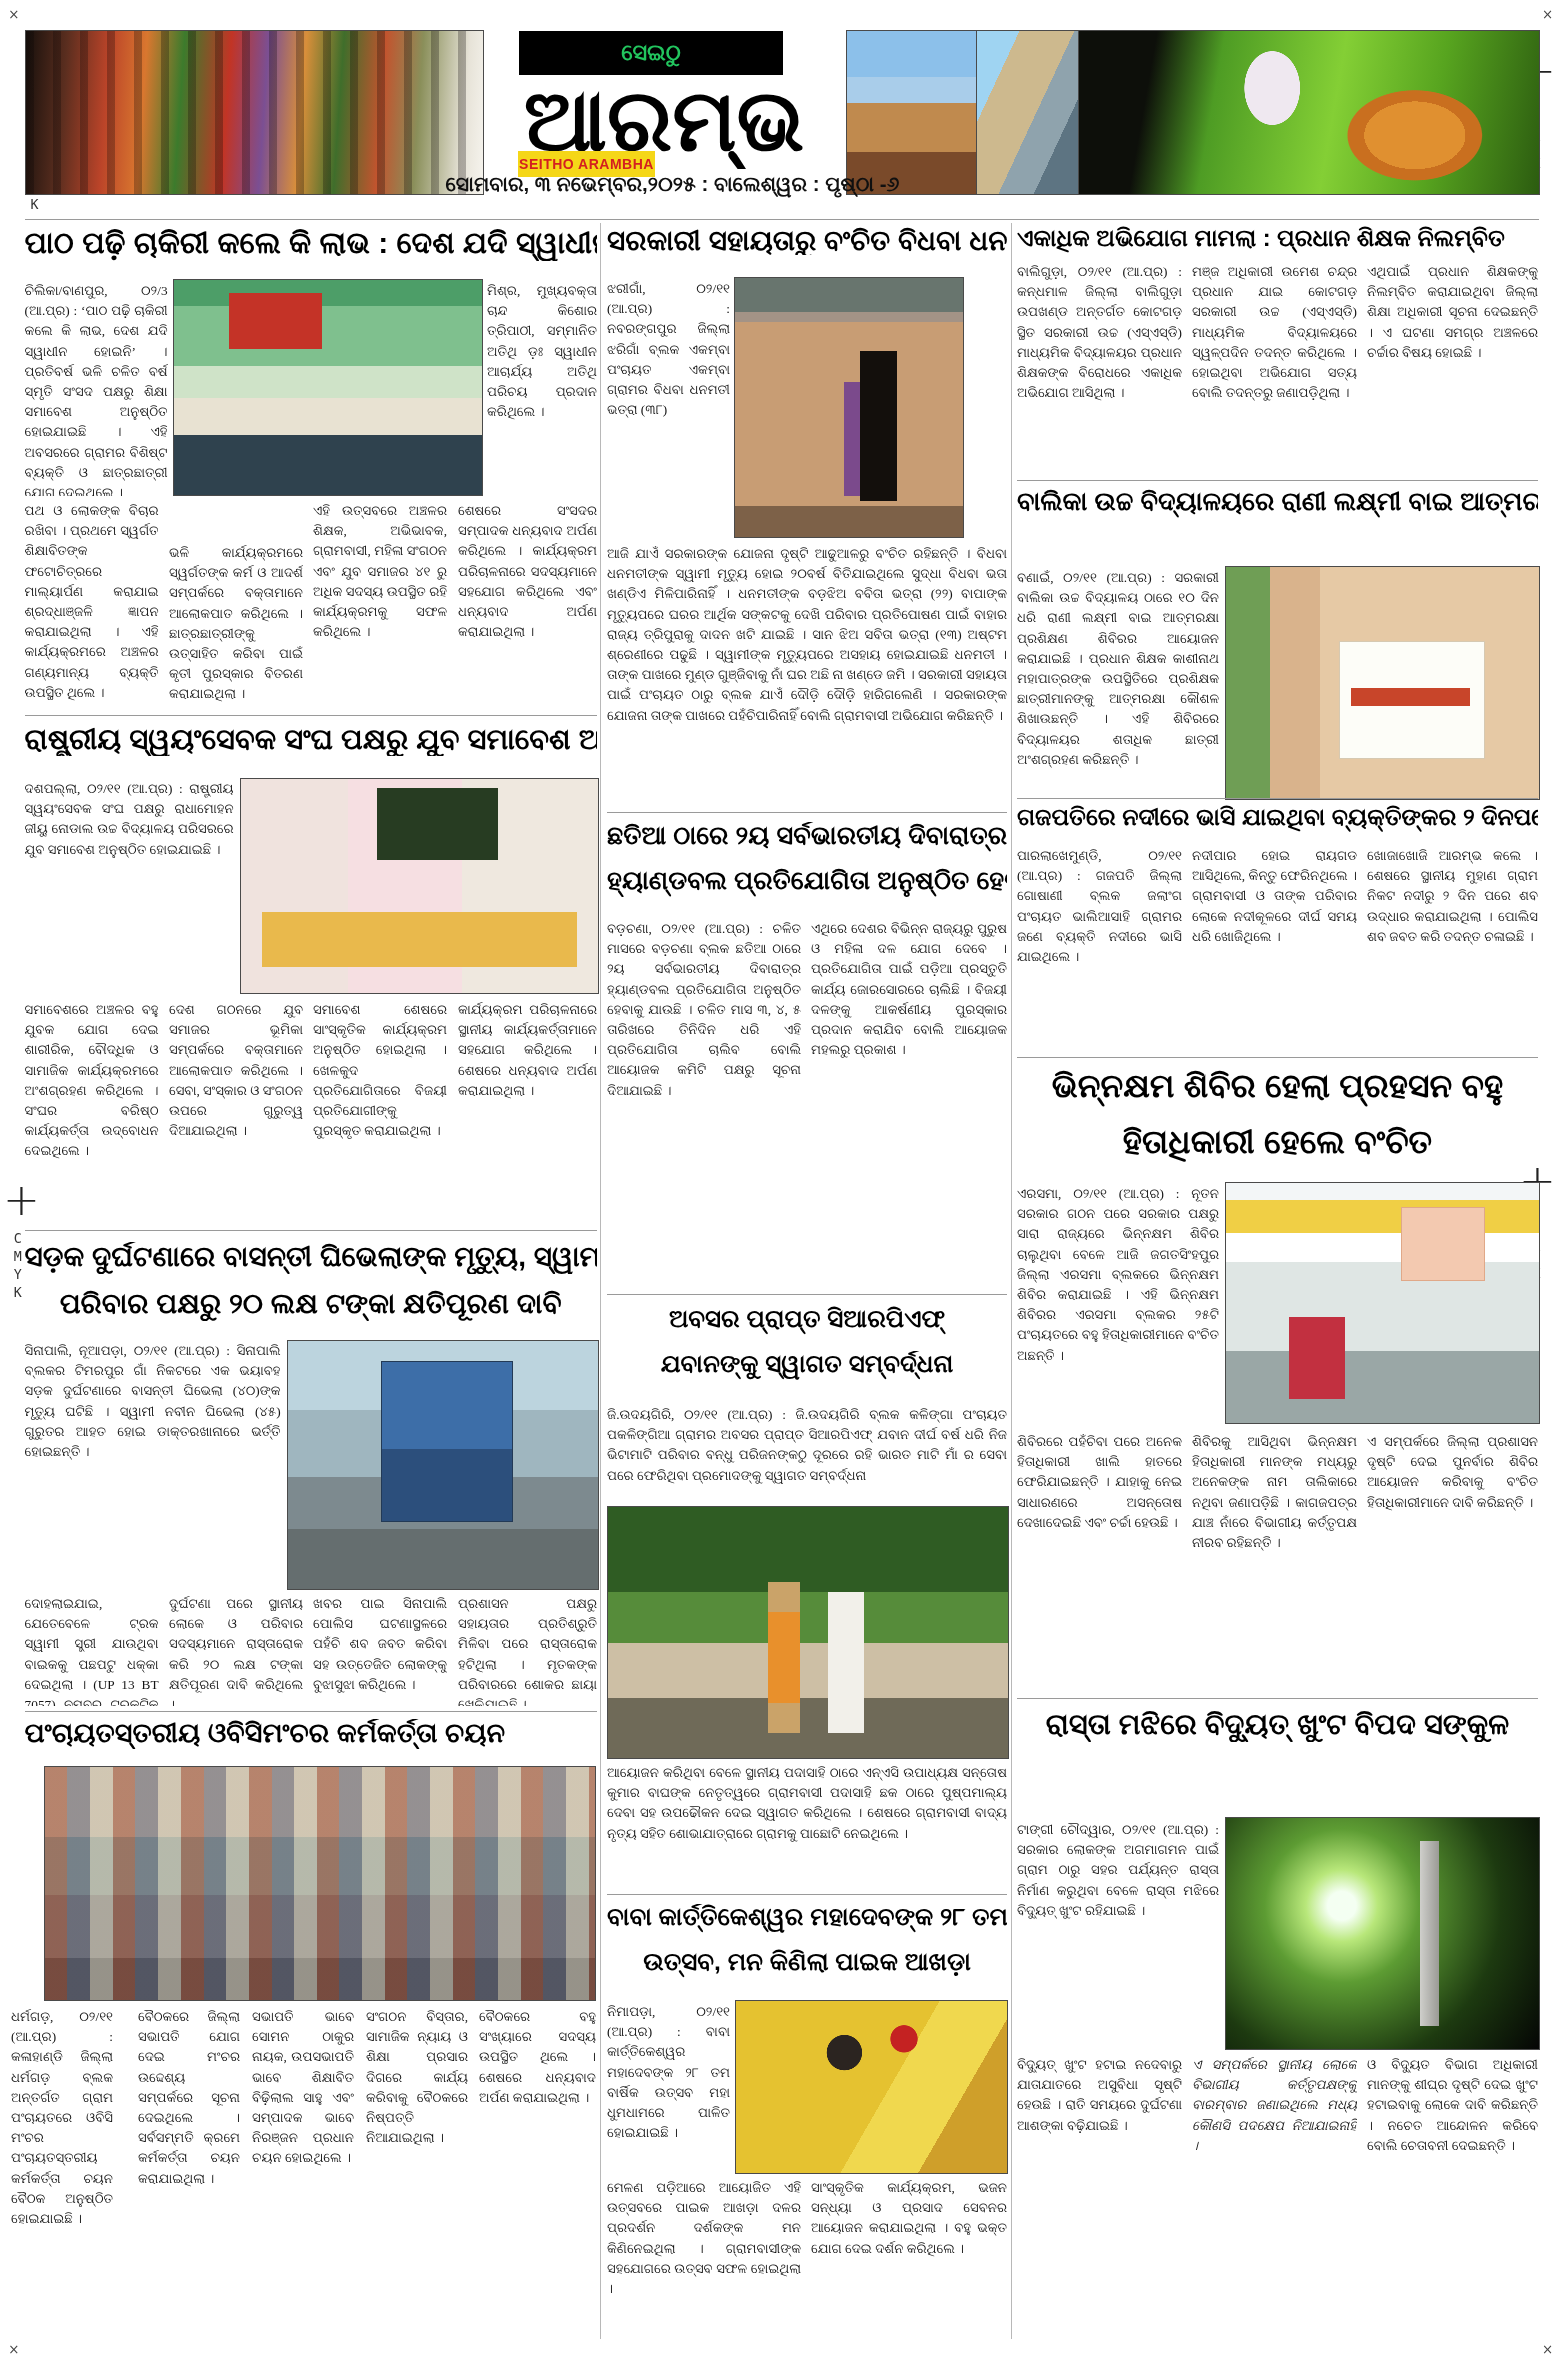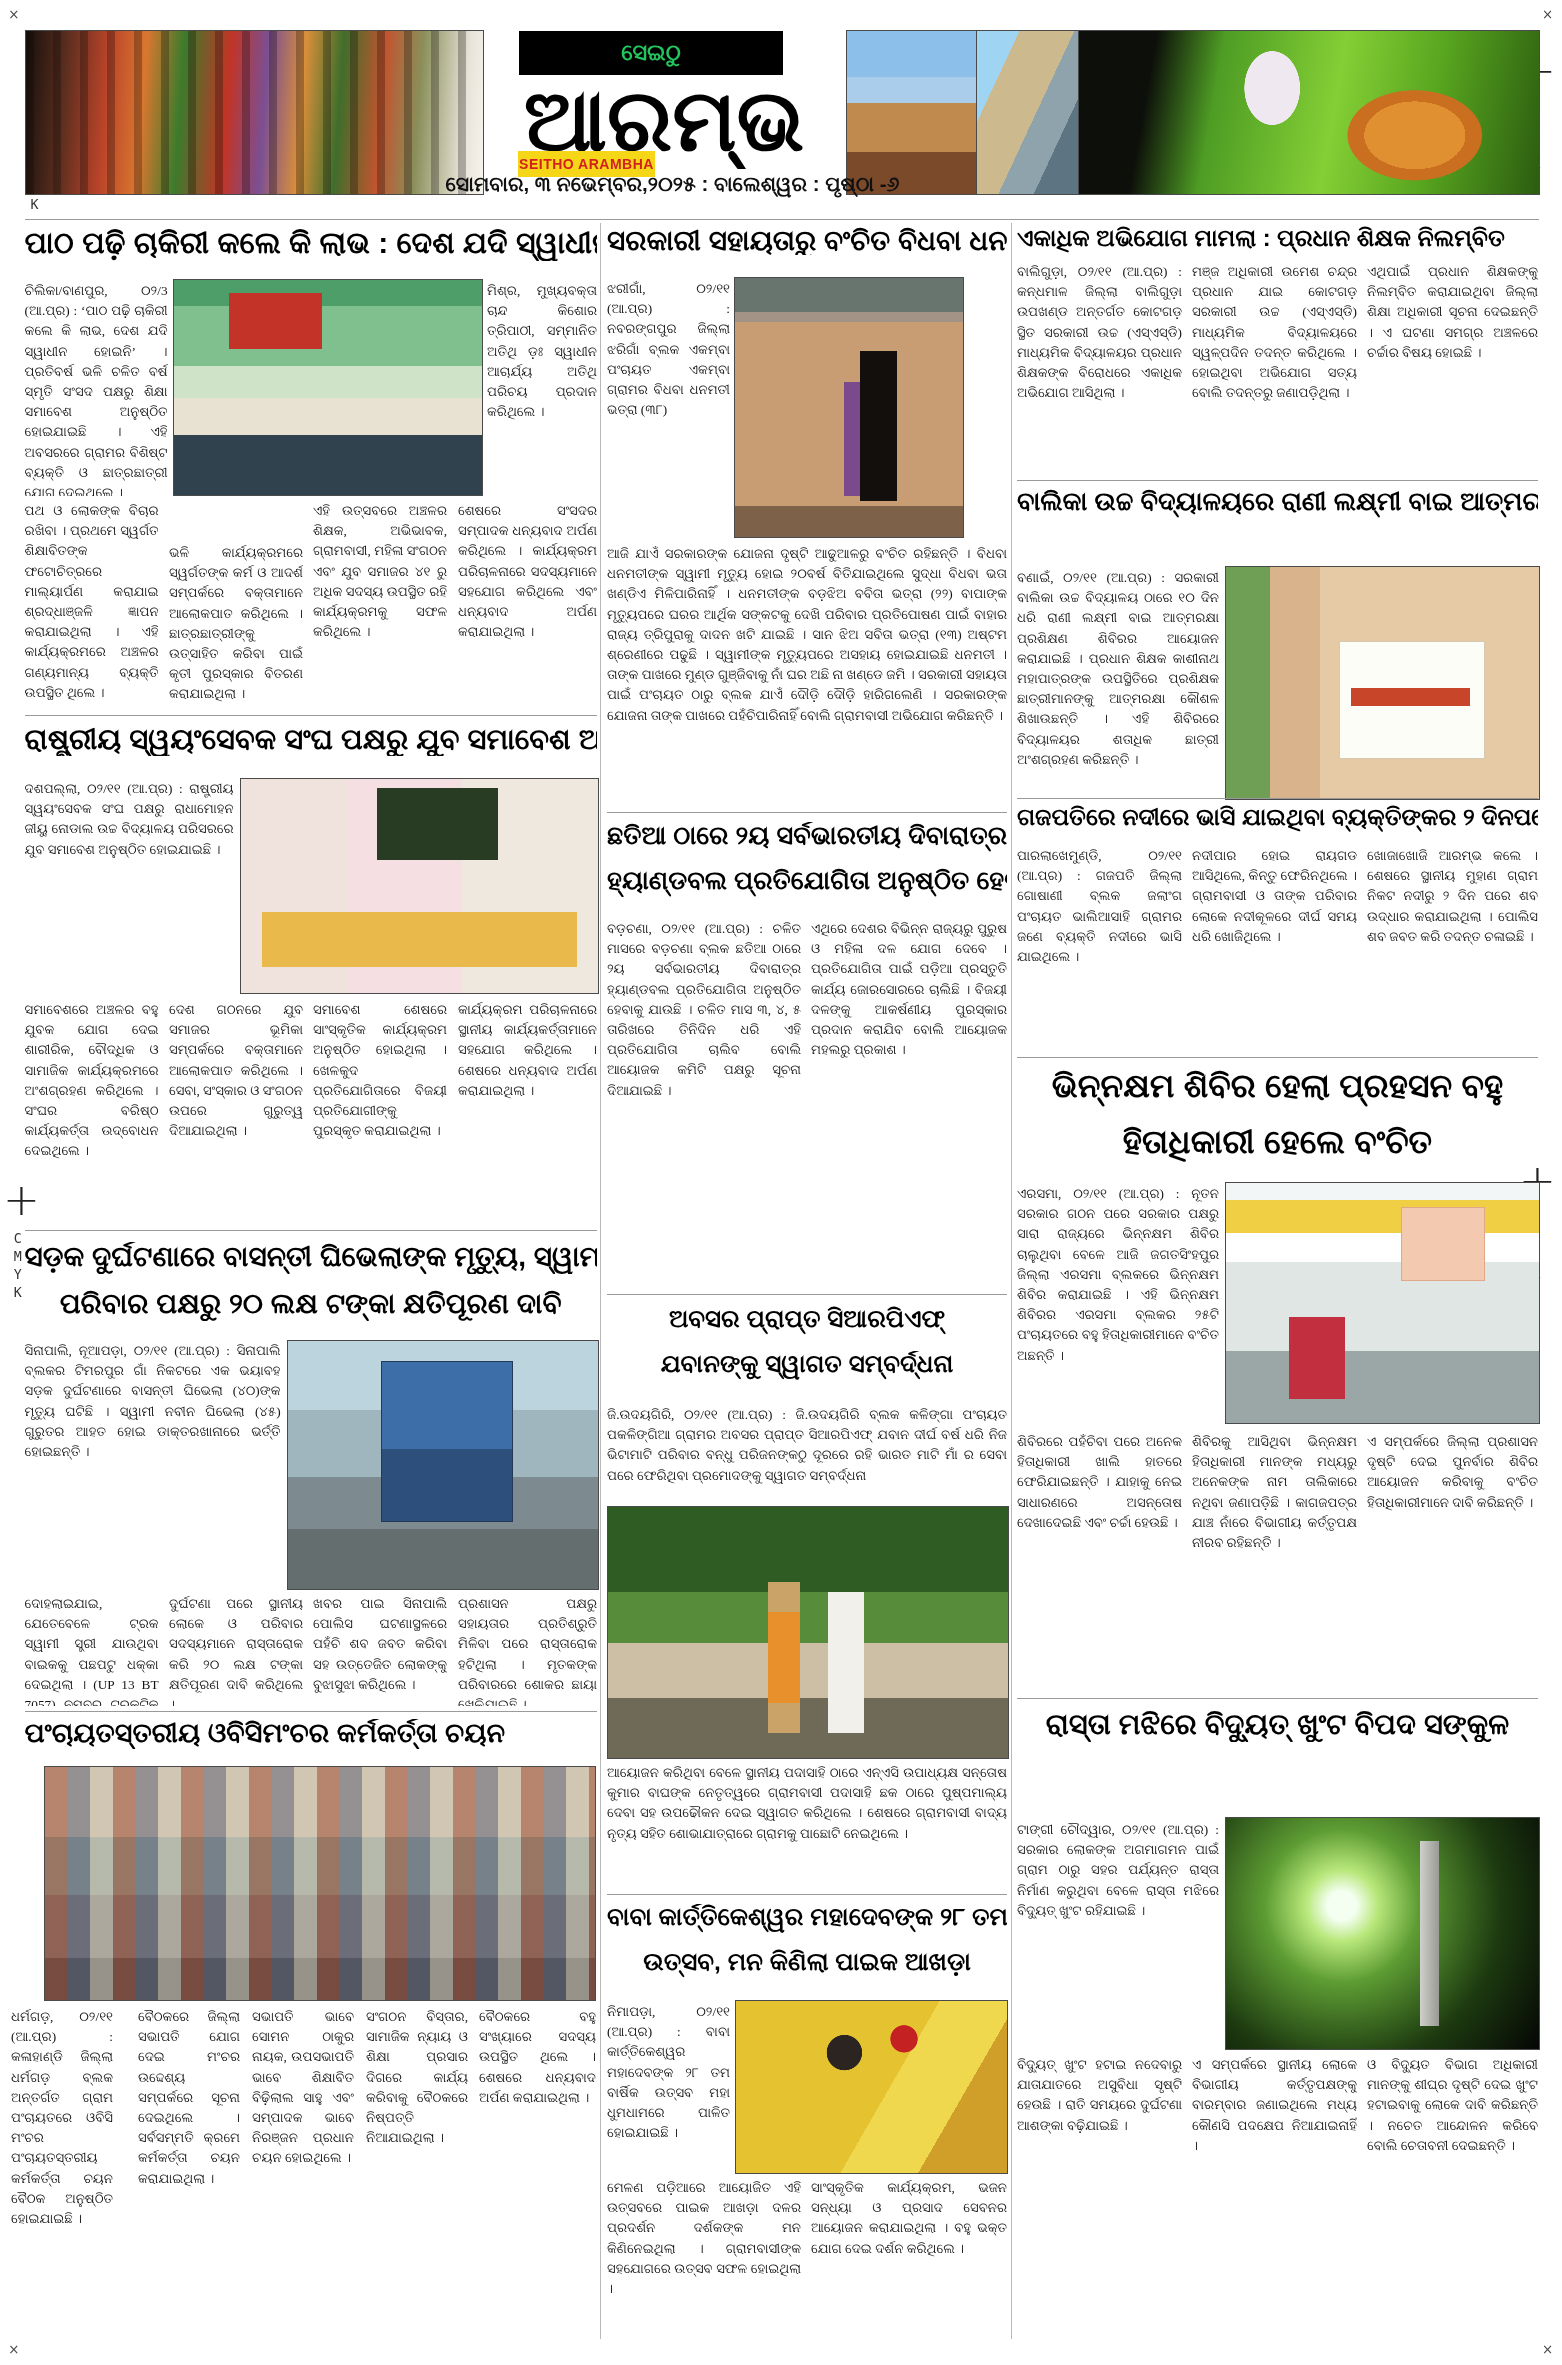--- a/index.html
+++ b/index.html
@@ -209,17 +209,17 @@
   <div class="abs bd" style="left:1192px;top:1432px;width:165px;height:254px;">ଶିବିରକୁ ଆସିଥିବା ଭିନ୍ନକ୍ଷମ ହିତାଧିକାରୀ ମାନଙ୍କ ମଧ୍ୟରୁ ଅନେକଙ୍କ ନାମ ତାଲିକାରେ ନଥିବା ଜଣାପଡ଼ିଛି । କାଗଜପତ୍ର ଯାଞ୍ଚ ନାଁରେ ବିଭାଗୀୟ କର୍ତ୍ତୃପକ୍ଷ ନୀରବ ରହିଛନ୍ତି ।</div>
   <div class="abs bd" style="left:1367px;top:1432px;width:171px;height:254px;">ଏ ସମ୍ପର୍କରେ ଜିଲ୍ଲା ପ୍ରଶାସନ ଦୃଷ୍ଟି ଦେଇ ପୁନର୍ବାର ଶିବିର ଆୟୋଜନ କରିବାକୁ ବଂଚିତ ହିତାଧିକାରୀମାନେ ଦାବି କରିଛନ୍ତି ।</div>
   <div class="abs rule-h" style="left:1017px;top:1698px;width:521px;"></div>
 
   <div class="abs hl center" style="left:1017px;top:1709px;width:521px;height:33px;font-size:29px;">ରାସ୍ତା ମଝିରେ ବିଦ୍ୟୁତ୍ ଖୁଂଟ ବିପଦ ସଙ୍କୁଳ</div>
   <div class="abs bd" style="left:1017px;top:1820px;width:202px;height:228px;">ଟାଙ୍ଗୀ ଚୌଦ୍ୱାର, ୦୨/୧୧ (ଆ.ପ୍ର) : ସରକାର ଲୋକଙ୍କ ଅଗମାଗମନ ପାଇଁ ଗ୍ରାମ ଠାରୁ ସହର ପର୍ଯ୍ୟନ୍ତ ରାସ୍ତା ନିର୍ମାଣ କରୁଥିବା ବେଳେ ରାସ୍ତା ମଝିରେ ବିଦ୍ୟୁତ୍ ଖୁଂଟ ରହିଯାଇଛି ।</div>
   <div class="abs photo p-night" style="left:1225px;top:1817px;width:313px;height:231px;">
     <div class="ph-el" style="left:62%;top:10%;width:6%;height:80%;background:linear-gradient(90deg,#cfcfcb,#9a9a95);"></div>
   </div>
   <div class="abs bd" style="left:1017px;top:2055px;width:165px;height:282px;">ବିଦ୍ୟୁତ୍ ଖୁଂଟ ହଟାଇ ନଦେବାରୁ ଯାତାଯାତରେ ଅସୁବିଧା ସୃଷ୍ଟି ହେଉଛି । ରାତି ସମୟରେ ଦୁର୍ଘଟଣା ଆଶଙ୍କା ବଢ଼ିଯାଇଛି ।</div>
-  <div class="abs bd" style="left:1192px;top:2055px;width:165px;height:282px;">ଏ ସମ୍ପର୍କରେ ସ୍ଥାନୀୟ ଲୋକେ ବିଭାଗୀୟ କର୍ତ୍ତୃପକ୍ଷଙ୍କୁ ବାରମ୍ବାର ଜଣାଇଥିଲେ ମଧ୍ୟ କୌଣସି ପଦକ୍ଷେପ ନିଆଯାଇନାହିଁ ।</div>
+  <div class="abs bd" style="left:1192px;top:2055px;width:165px;height:282px;font-style:italic;">ଏ ସମ୍ପର୍କରେ ସ୍ଥାନୀୟ ଲୋକେ ବିଭାଗୀୟ କର୍ତ୍ତୃପକ୍ଷଙ୍କୁ ବାରମ୍ବାର ଜଣାଇଥିଲେ ମଧ୍ୟ କୌଣସି ପଦକ୍ଷେପ ନିଆଯାଇନାହିଁ ।</div>
   <div class="abs bd" style="left:1367px;top:2055px;width:171px;height:282px;">ଓ ବିଦ୍ୟୁତ ବିଭାଗ ଅଧିକାରୀ ମାନଙ୍କୁ ଶୀଘ୍ର ଦୃଷ୍ଟି ଦେଇ ଖୁଂଟ ହଟାଇବାକୁ ଲୋକେ ଦାବି କରିଛନ୍ତି । ନଚେତ ଆନ୍ଦୋଳନ କରିବେ ବୋଲି ଚେତାବନୀ ଦେଇଛନ୍ତି ।</div>
 
 </div>
 
 
 </body></html>

